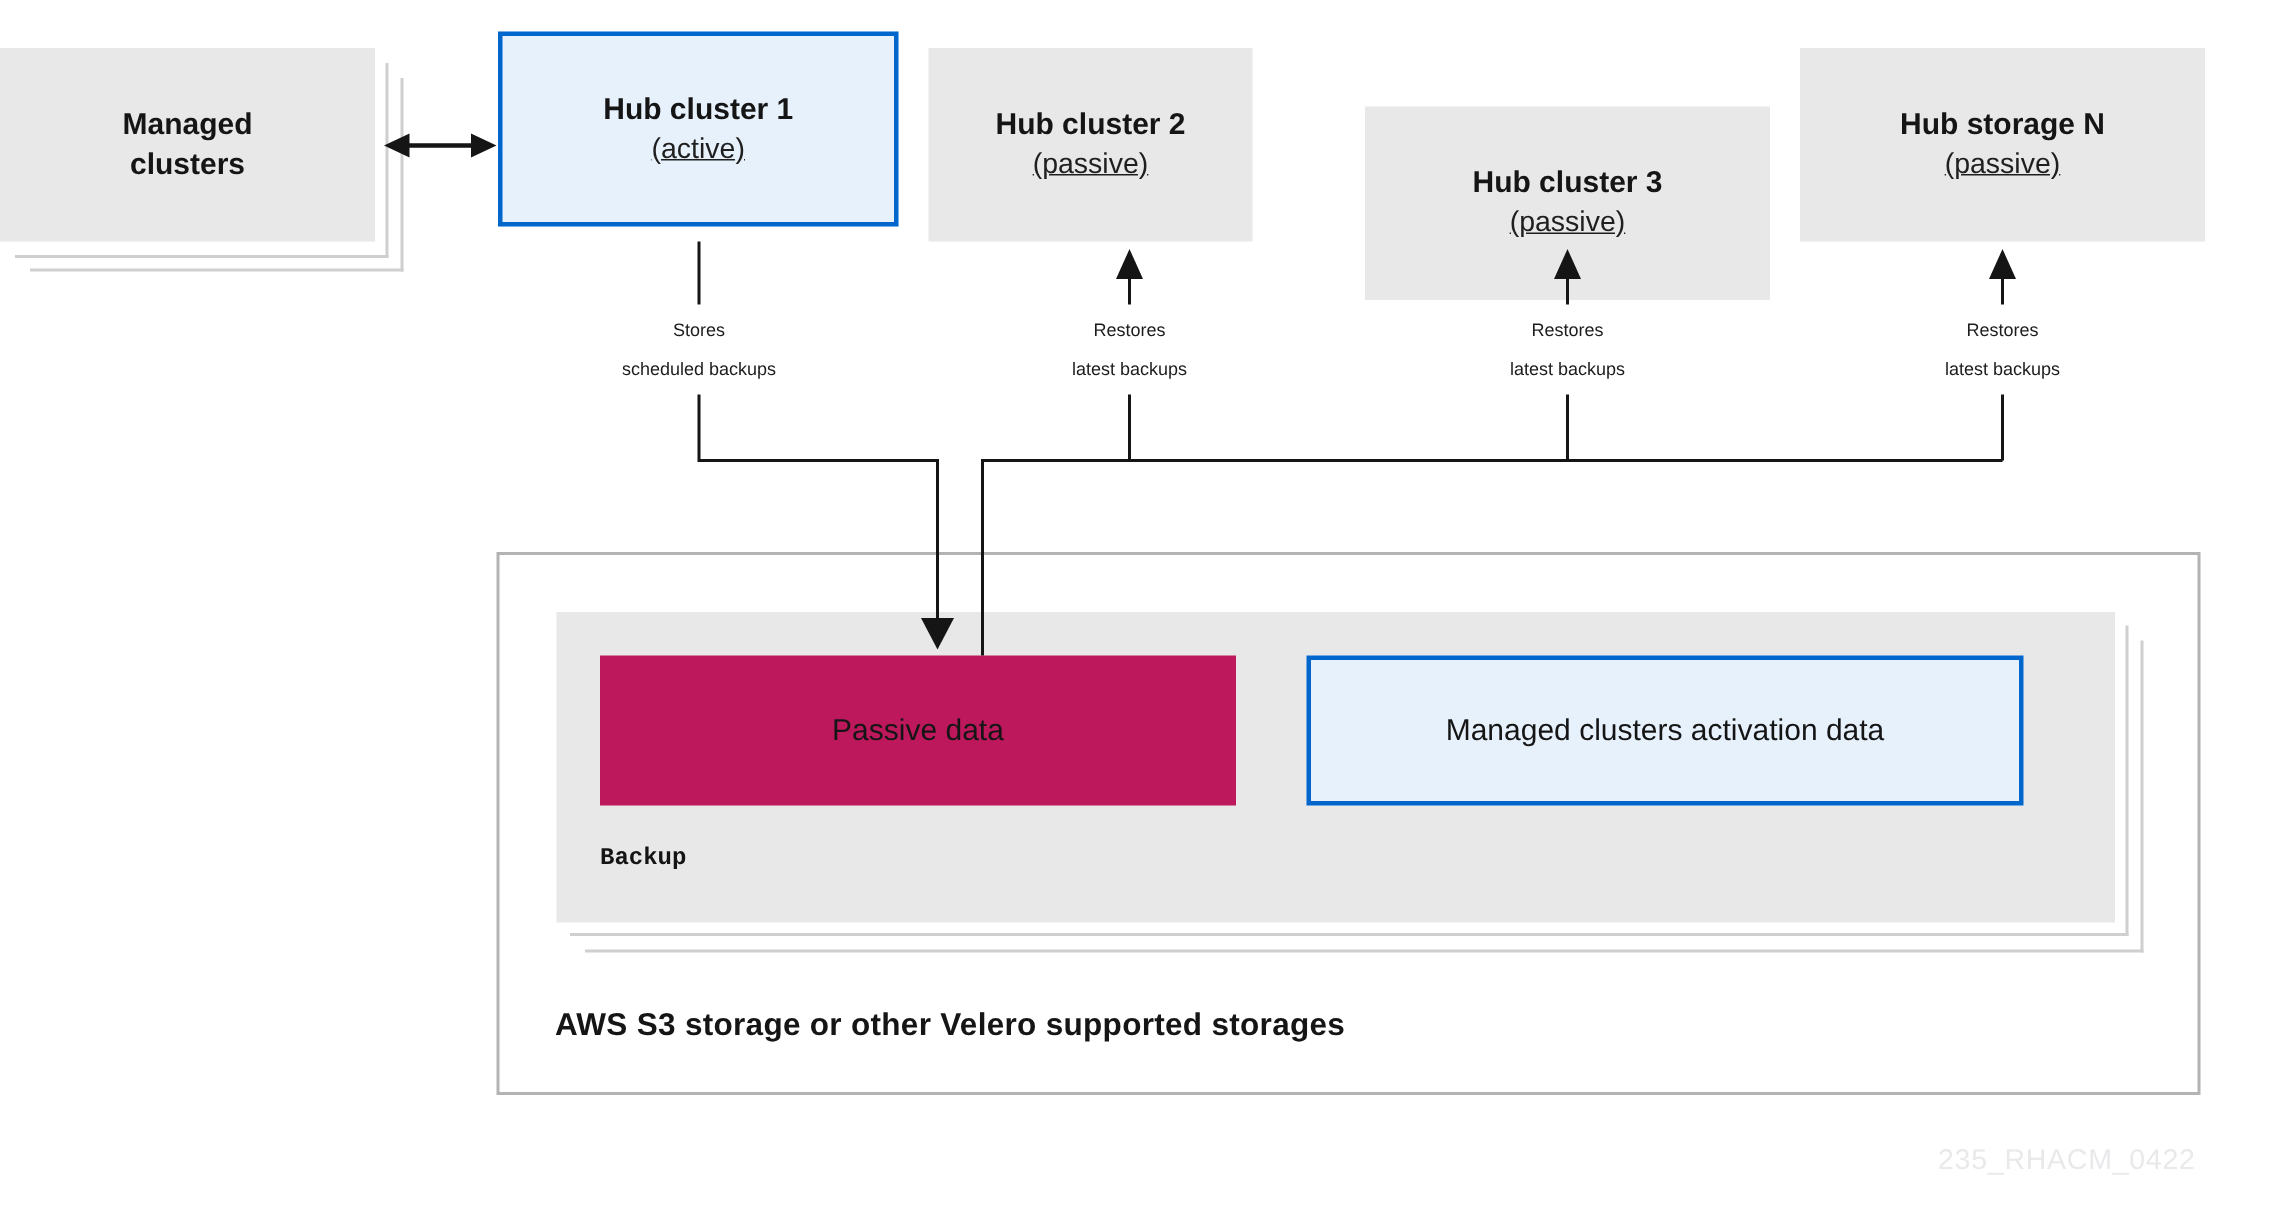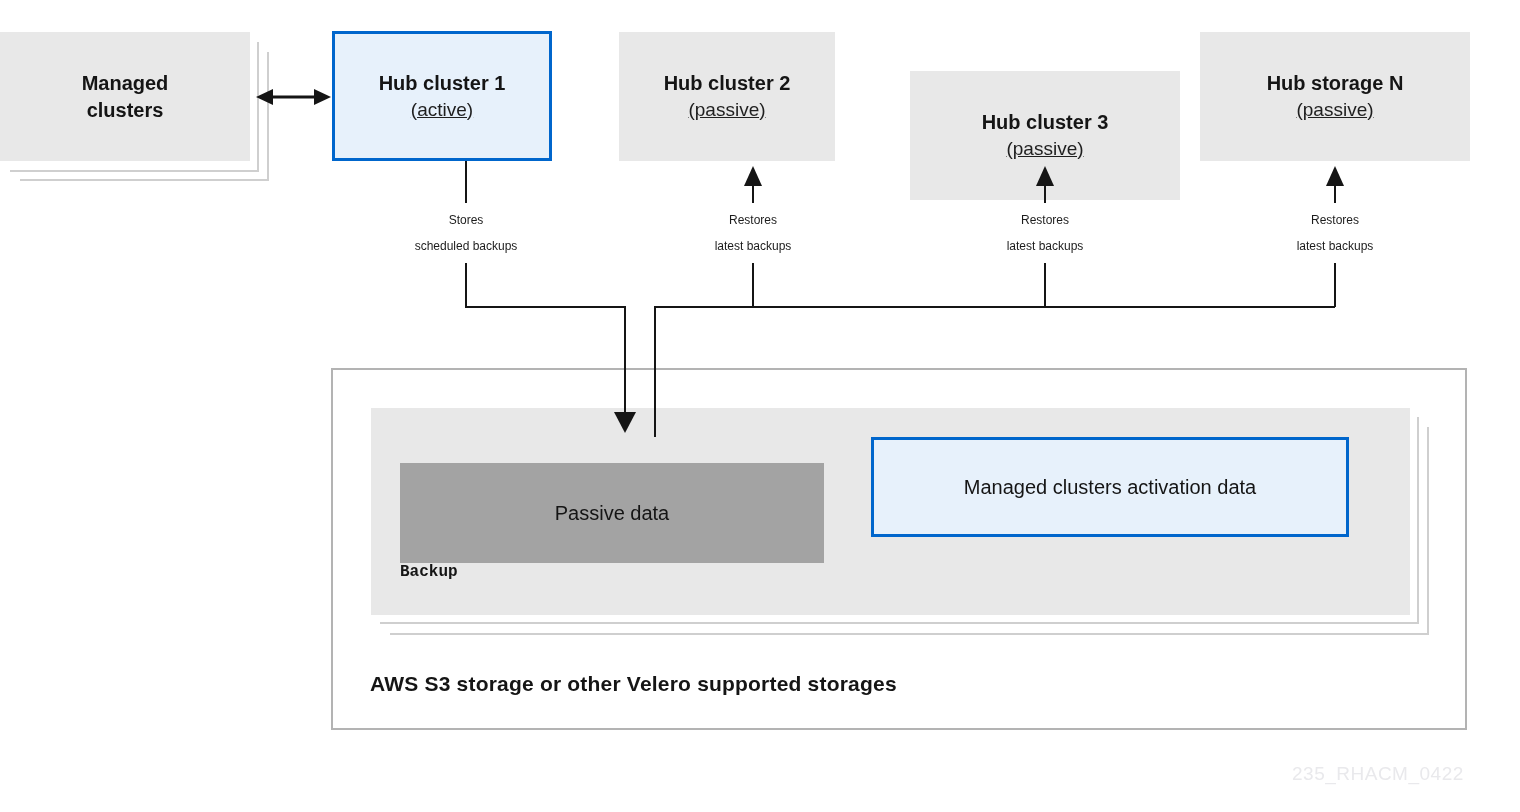--- a/index.html
+++ b/index.html
@@ -43,21 +43,21 @@
     font-weight: normal;
     font-size: 19px;
     line-height: 26px;
     color: #1f1f1f;
     text-decoration: underline;
   }
   .gray-box  { background: var(--box-gray); }
   .blue-box  { background: var(--accent-fill); border: 3px solid var(--accent); }
 
   #managed-clusters { left: 0px;    top: 32px; width: 250px; height: 129px; }
-  #hub1             { left: 332px;  top: 31px; width: 220px; height: 130px; align-items: center; }
+  #hub1             { left: 332px;  top: 21px; width: 267px; height: 130px; align-items: center; }
   #hub2             { left: 619px;  top: 32px; width: 216px; height: 129px; }
   #hub3             { left: 910px;  top: 32px; width: 270px; height: 129px; margin-top: 39px; }
   #hubN             { left: 1200px; top: 32px; width: 270px; height: 129px; }
 
   
   .stack {
     position: absolute;
     border-right: 2px solid var(--stack-line);
     border-bottom: 2px solid var(--stack-line);
     pointer-events: none;
@@ -91,23 +91,23 @@
     background: transparent;
   }
   #backup-box {
     position: absolute;
     left: 371px; top: 408px;
     width: 1039px; height: 207px;
     background: var(--box-gray);
   }
   #passive-data {
     position: absolute;
-    left: 400px; top: 463px;
+    left: 400px; top: 437px;
     width: 424px; height: 100px;
-    background: #a3a3a3;
+    background: #be185d;
     display: flex; align-items: center; justify-content: center;
     font-size: 20px;
   }
   #activation-data {
     position: absolute;
     left: 871px; top: 437px;
     width: 478px; height: 100px;
     background: var(--accent-fill);
     border: 3px solid var(--accent);
     display: flex; align-items: center; justify-content: center;

